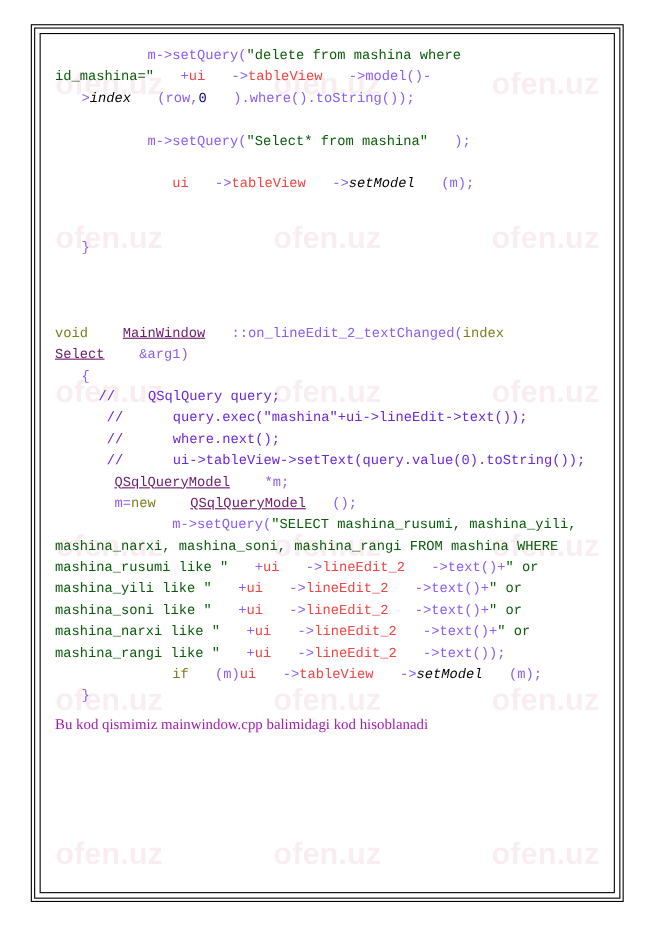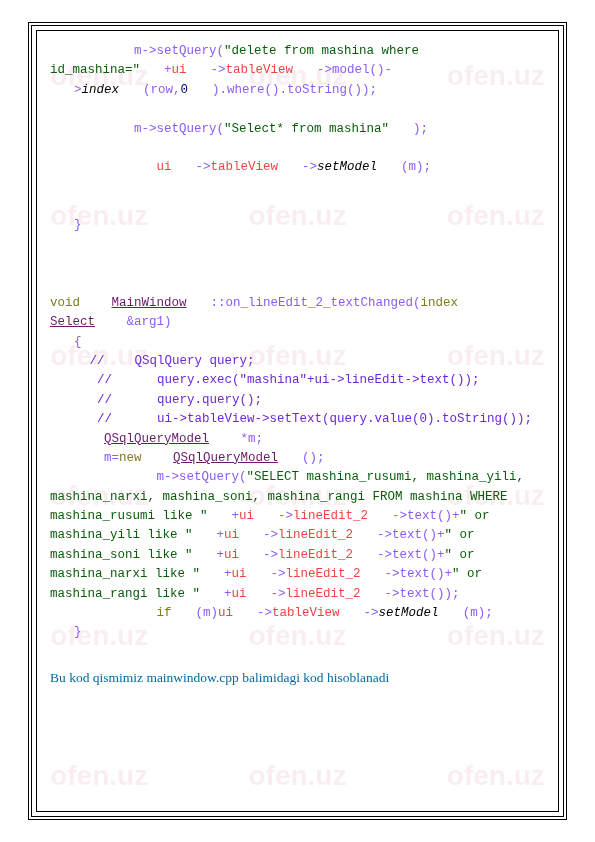--- a/index.html
+++ b/index.html
@@ -57,22 +57,22 @@
   .cls    { color: #6b1a6b; text-decoration: underline; }      
   .mem    { color: #ef4444; }      
   .str    { color: #0a5c0a; }      
   .fnit   { color: #000000; font-style: italic; } 
   .num    { color: #000080; }      
   .cmt    { color: #6d28d9; margin-left: 32px; }      
   .plain  { color: #8b5cf6; margin-left: 24px; }
   .para {
     font-family: "Times New Roman", serif;
     font-size: 13.5px;
-    color: #0369a1;
-    margin-top: 25px;
+    color: #a21caf;
+    margin-top: 6px;
   }
 </style>
 </head>
 <body>
 
 <div class="watermark">
   <div class="wm-row" style="top:60px;">
       <span>ofen.uz</span>
       <span>ofen.uz</span>
       <span>ofen.uz</span>
@@ -117,21 +117,21 @@
 
 
 <span class="plain">}</span>
 
 
 
 <span class="kw">void</span><span class="plain"> </span><span class="cls">MainWindow</span><span class="plain">::on_lineEdit_2_textChanged(</span><span class="kw">index</span><span class="plain"> </span><span class="cls">Select</span><span class="plain"> &amp;arg1)</span>
 <span class="plain">{</span>
 <span class="cmt"> //    QSqlQuery query;</span>
 <span class="cmt">  //      query.exec("mashina"+ui-&gt;lineEdit-&gt;text());</span>
-<span class="cmt">  //      query.query();</span>
+<span class="cmt">  //      where.next();</span>
 <span class="cmt">  //      ui-&gt;tableView-&gt;setText(query.value(0).toString());</span>
 <span class="plain">    </span><span class="cls">QSqlQueryModel</span><span class="plain"> *m;</span>
 <span class="plain">    m=</span><span class="kw">new</span><span class="plain"> </span><span class="cls">QSqlQueryModel</span><span class="plain">();</span>
 <span class="plain">           m-&gt;setQuery(</span><span class="str">"SELECT mashina_rusumi, mashina_yili, mashina_narxi, mashina_soni, mashina_rangi FROM mashina WHERE  mashina_rusumi like "</span><span class="plain">+</span><span class="mem">ui</span><span class="plain">-&gt;</span><span class="mem">lineEdit_2</span><span class="plain">-&gt;text()+</span><span class="str">" or mashina_yili like "</span><span class="plain">+</span><span class="mem">ui</span><span class="plain">-&gt;</span><span class="mem">lineEdit_2</span><span class="plain">-&gt;text()+</span><span class="str">" or mashina_soni like "</span><span class="plain">+</span><span class="mem">ui</span><span class="plain">-&gt;</span><span class="mem">lineEdit_2</span><span class="plain">-&gt;text()+</span><span class="str">" or mashina_narxi like "</span><span class="plain">+</span><span class="mem">ui</span><span class="plain">-&gt;</span><span class="mem">lineEdit_2</span><span class="plain">-&gt;text()+</span><span class="str">" or mashina_rangi like "</span><span class="plain">+</span><span class="mem">ui</span><span class="plain">-&gt;</span><span class="mem">lineEdit_2</span><span class="plain">-&gt;text());</span>
 <span class="plain">           </span><span class="kw">if</span><span class="plain">(m)</span><span class="mem">ui</span><span class="plain">-&gt;</span><span class="mem">tableView</span><span class="plain">-&gt;</span><span class="fnit">setModel</span><span class="plain">(m);</span>
 <span class="plain">}</span></div>
 
 <div class="para">Bu kod qismimiz mainwindow.cpp balimidagi kod hisoblanadi</div>
 </div>
 

